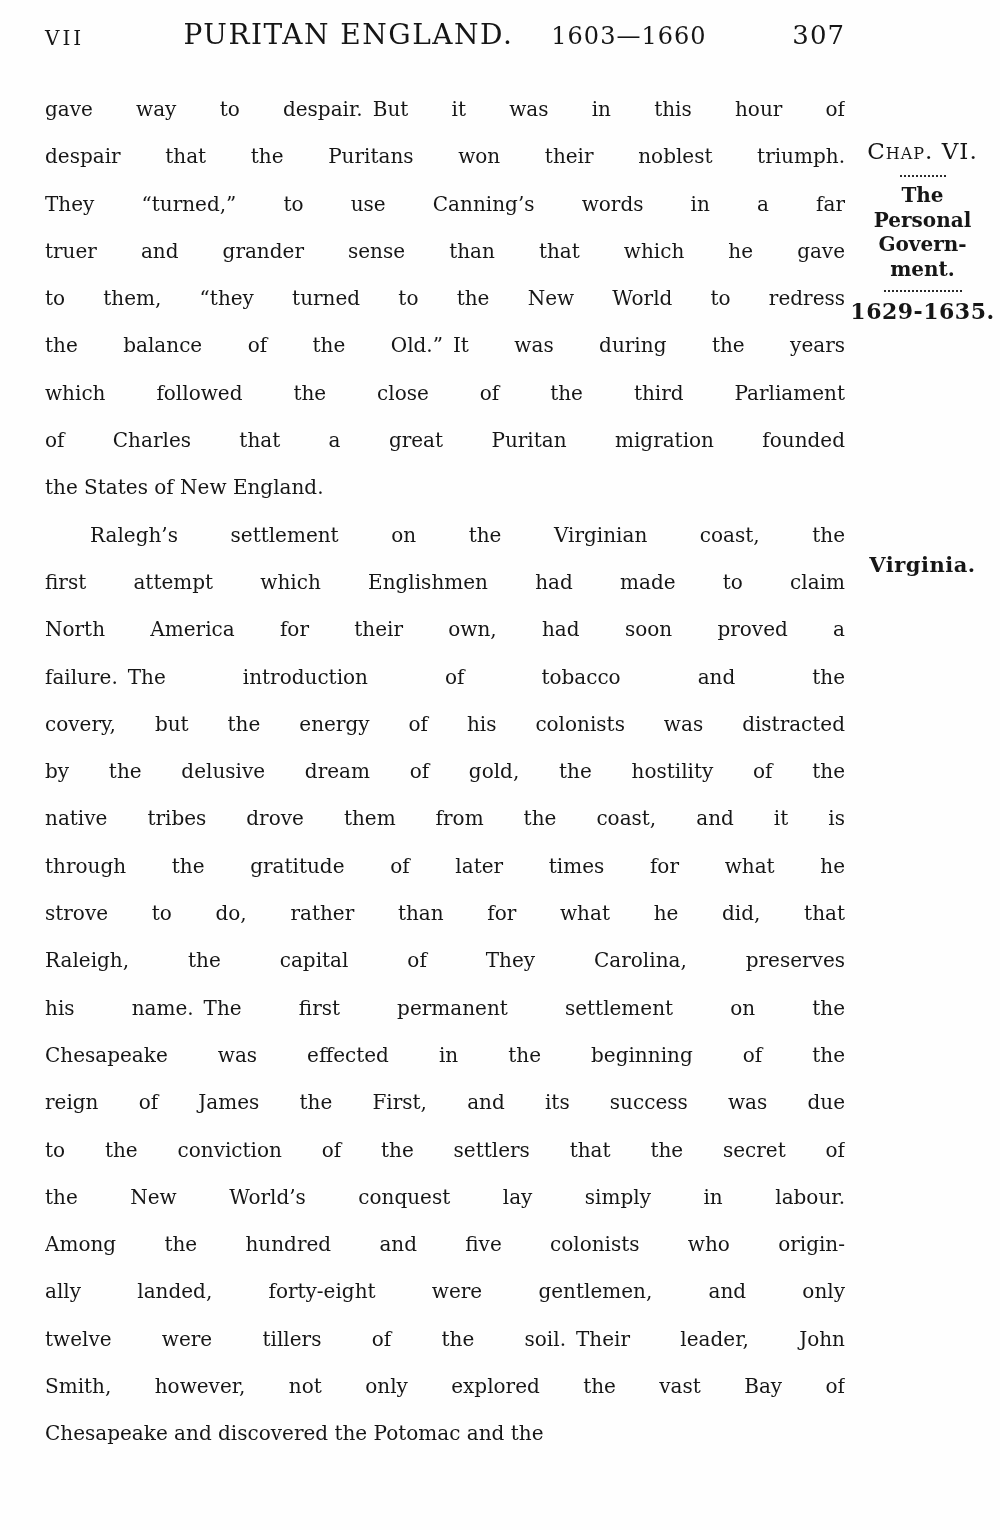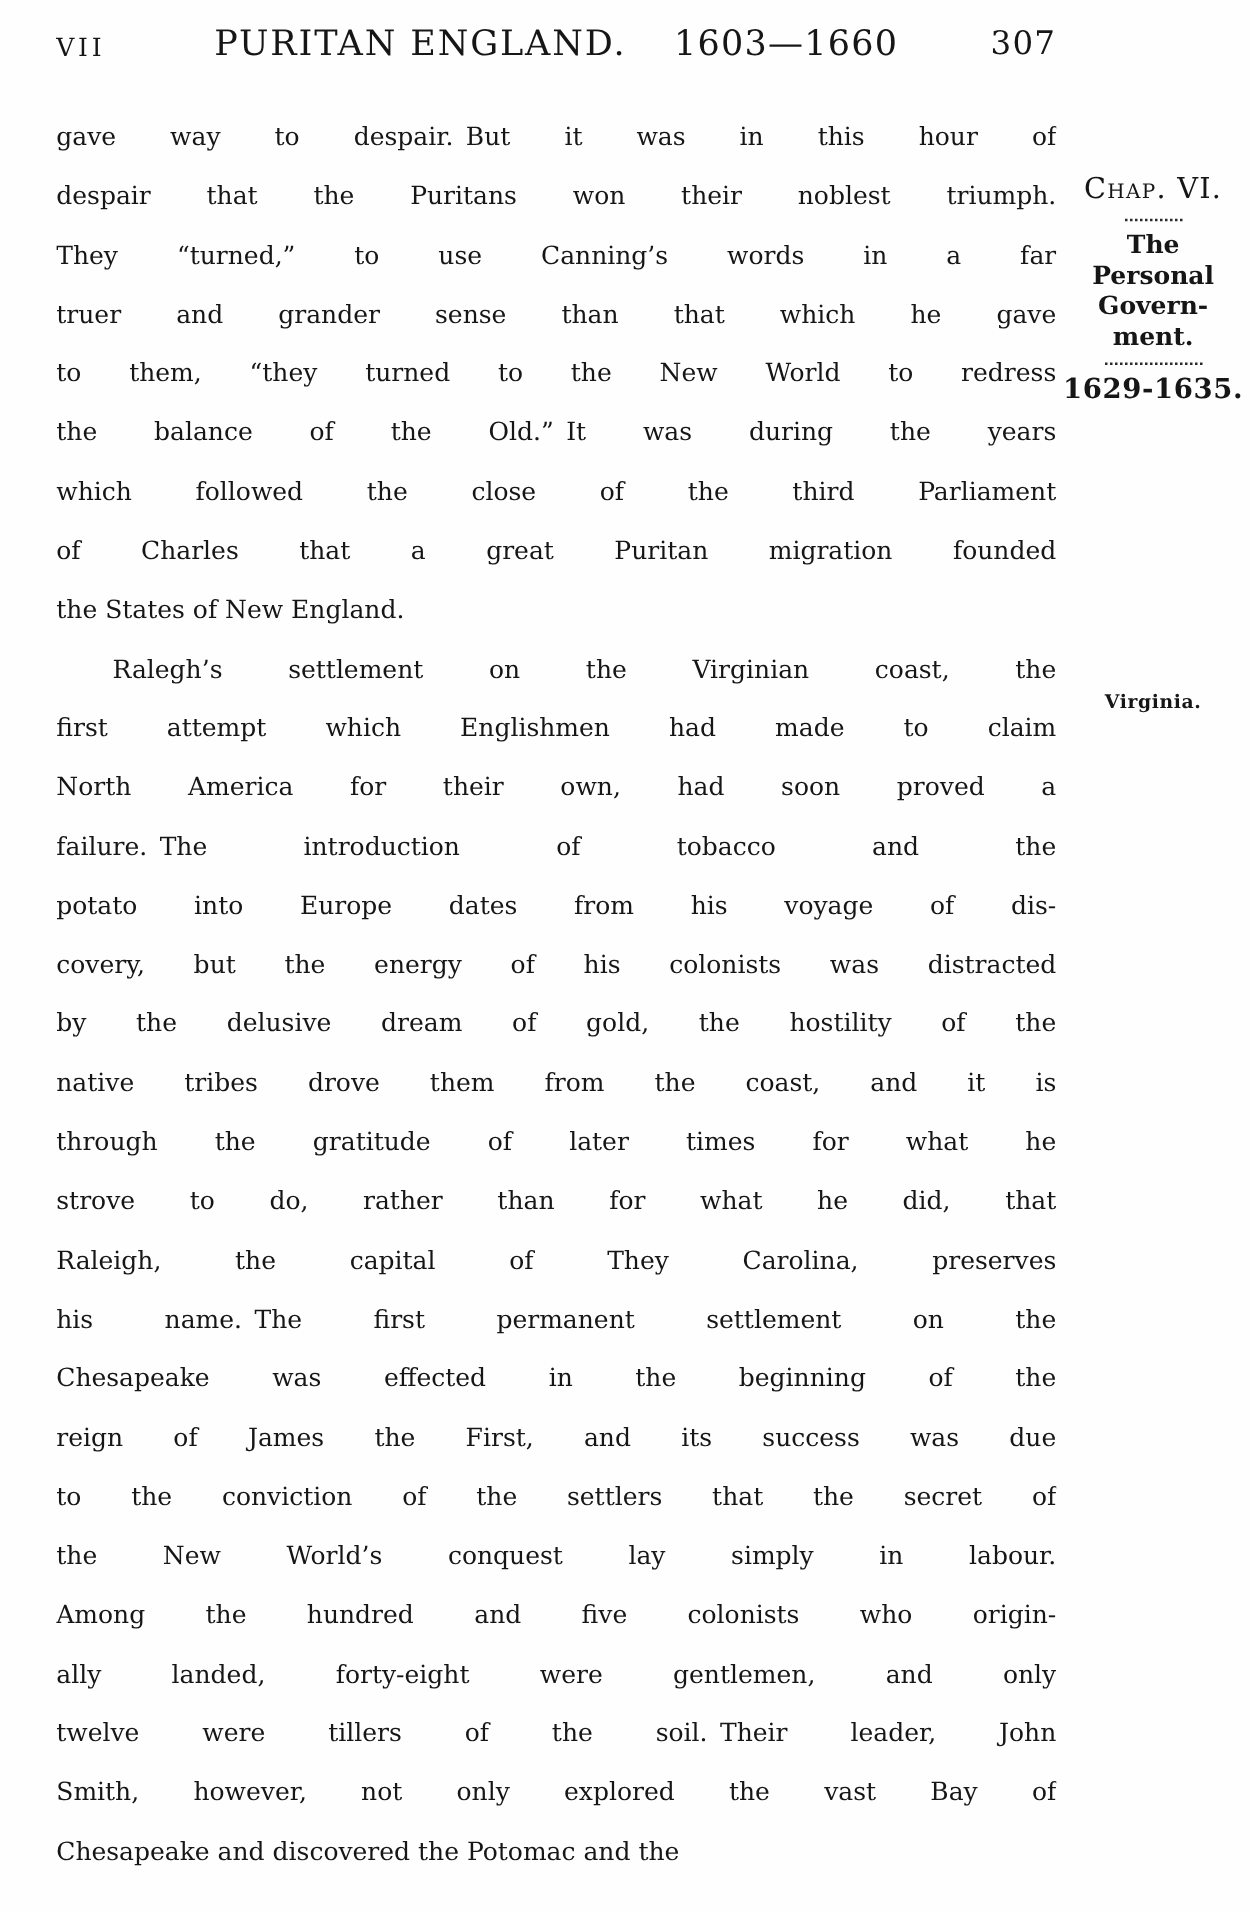--- a/index.html
+++ b/index.html
@@ -32,21 +32,21 @@
   }
   .head-center{
     position:absolute; left:0; right:0; top:4px;
     text-align:center;
     white-space:nowrap;
   }
   .running-title{
     font-size:28px; letter-spacing:1.5px;
   }
   .head-dates{
-    font-size:28px; letter-spacing:1px;
+    font-size:24px; letter-spacing:1px;
     margin-left:38px;
   }
   .page-number{
     position:absolute; right:0; top:6px;
     font-size:26px; letter-spacing:1px;
   }
 
   
   .text-block{
     position:absolute;
@@ -101,21 +101,21 @@
     height:auto; line-height:24.5px;
     text-align:center; text-align-last:center;
   }
   .sn-dates{
     top:260px;
     font-size:22px;
     letter-spacing:0.5px;
   }
   .sn-virginia{
     top:514px;
-    font-size:15px;
+    font-size:21px;
     letter-spacing:0.5px;
   }
 </style>
 </head>
 <body>
 
 <div class="page">
 
   <header class="running-head">
     <span class="chapter-numeral">VII</span>
@@ -135,21 +135,20 @@
         <div class="line">the balance of the Old.” It was during the years</div>
         <div class="line">which followed the close of the third Parliament</div>
         <div class="line">of Charles that a great Puritan migration founded</div>
         <div class="line">the States of New England.</div>
       </div>
     <div class="para para-2">
         <div class="line">Ralegh’s settlement on the Virginian coast, the</div>
         <div class="line">first attempt which Englishmen had made to claim</div>
         <div class="line">North America for their own, had soon proved a</div>
         <div class="line">failure. The introduction of tobacco and the</div>
-        <div class="line">potato into Europe dates from his voyage of dis-</div>
         <div class="line">covery, but the energy of his colonists was distracted</div>
         <div class="line">by the delusive dream of gold, the hostility of the</div>
         <div class="line">native tribes drove them from the coast, and it is</div>
         <div class="line">through the gratitude of later times for what he</div>
         <div class="line">strove to do, rather than for what he did, that</div>
         <div class="line">Raleigh, the capital of They Carolina, preserves</div>
         <div class="line">his name. The first permanent settlement on the</div>
         <div class="line">Chesapeake was effected in the beginning of the</div>
         <div class="line">reign of James the First, and its success was due</div>
         <div class="line">to the conviction of the settlers that the secret of</div>

